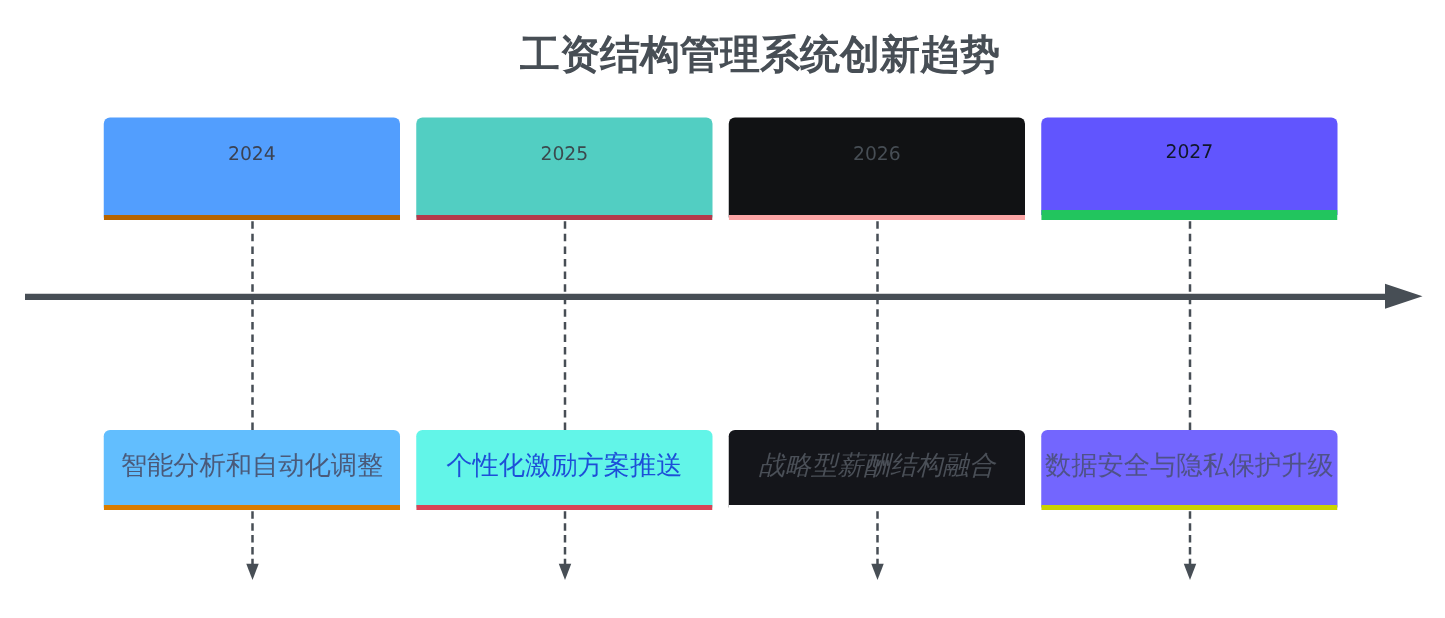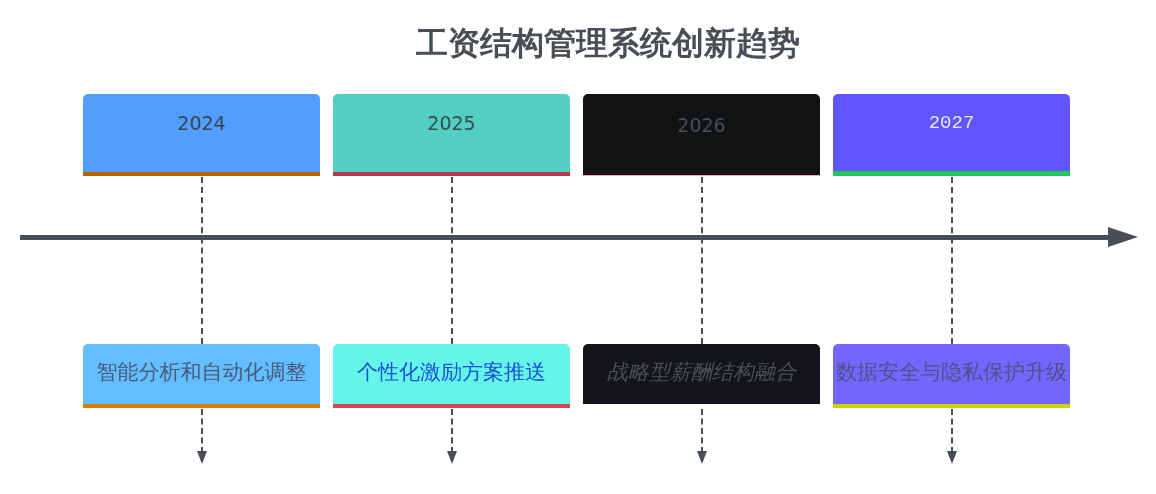--- a/index.html
+++ b/index.html
@@ -62,21 +62,21 @@
       box-sizing: border-box;
       border-radius: 5px 5px 0 0;
       display: flex;
       align-items: center;
       justify-content: center;
       text-align: center;
     }
     .box.period {
       top: 94px;
       height: 82px;
-      font-size: 19px;
+      font-size: 15px;
       padding-bottom: 20px;
     }
     .box.event {
       top: 344px;
       height: 64px;
       font-size: 21px;
       padding-bottom: 4px;
     }
   </style>
 </head>
@@ -101,24 +101,24 @@
 <div class="stem-arrow" style="left:447px; top:451px;"></div>
 <div class="stem-arrow" style="left:697px; top:451px;"></div>
 <div class="stem-arrow" style="left:947px; top:451px;"></div>
 
 <div class="box period" style="left:83px; background:#529efe; border-bottom:4px solid #b66400; color:#3b4252;">
   <span>2024</span>
 </div>
 <div class="box period" style="left:333px; background:#52cec2; border-bottom:4px solid #b43a4b; color:#3b4a4e;">
   <span>2025</span>
 </div>
-<div class="box period" style="left:583px; background:#111214; border-bottom:1px solid #fca5a5; color:#474e55;">
+<div class="box period" style="left:583px; background:#111214; border-bottom:4px solid #fca5a5; color:#474e55;">
   <span>2026</span>
 </div>
-<div class="box period" style="left:833px; background:#6155fe; border-bottom:5px solid #22c55e; color:#e5e5e5;font-family:Liberation Mono, monospace;">
+<div class="box period" style="left:833px; background:#6155fe; border-bottom:8px solid #22c55e; color:#0f172a;">
   <span>2027</span>
 </div>
 
 <div class="box event" style="left:83px; background:#62befe; border-bottom:4px solid #d97c00; color:#4a5a7a;">
   <span>智能分析和自动化调整</span>
 </div>
 <div class="box event" style="left:333px; background:#62f5e8; border-bottom:4px solid #d84456; color:#1d4ed8;">
   <span>个性化激励方案推送</span>
 </div>
 <div class="box event" style="left:583px; background:#14151a; border-bottom:4px solid #ffffff; color:#4a4f57;font-style:italic;">

